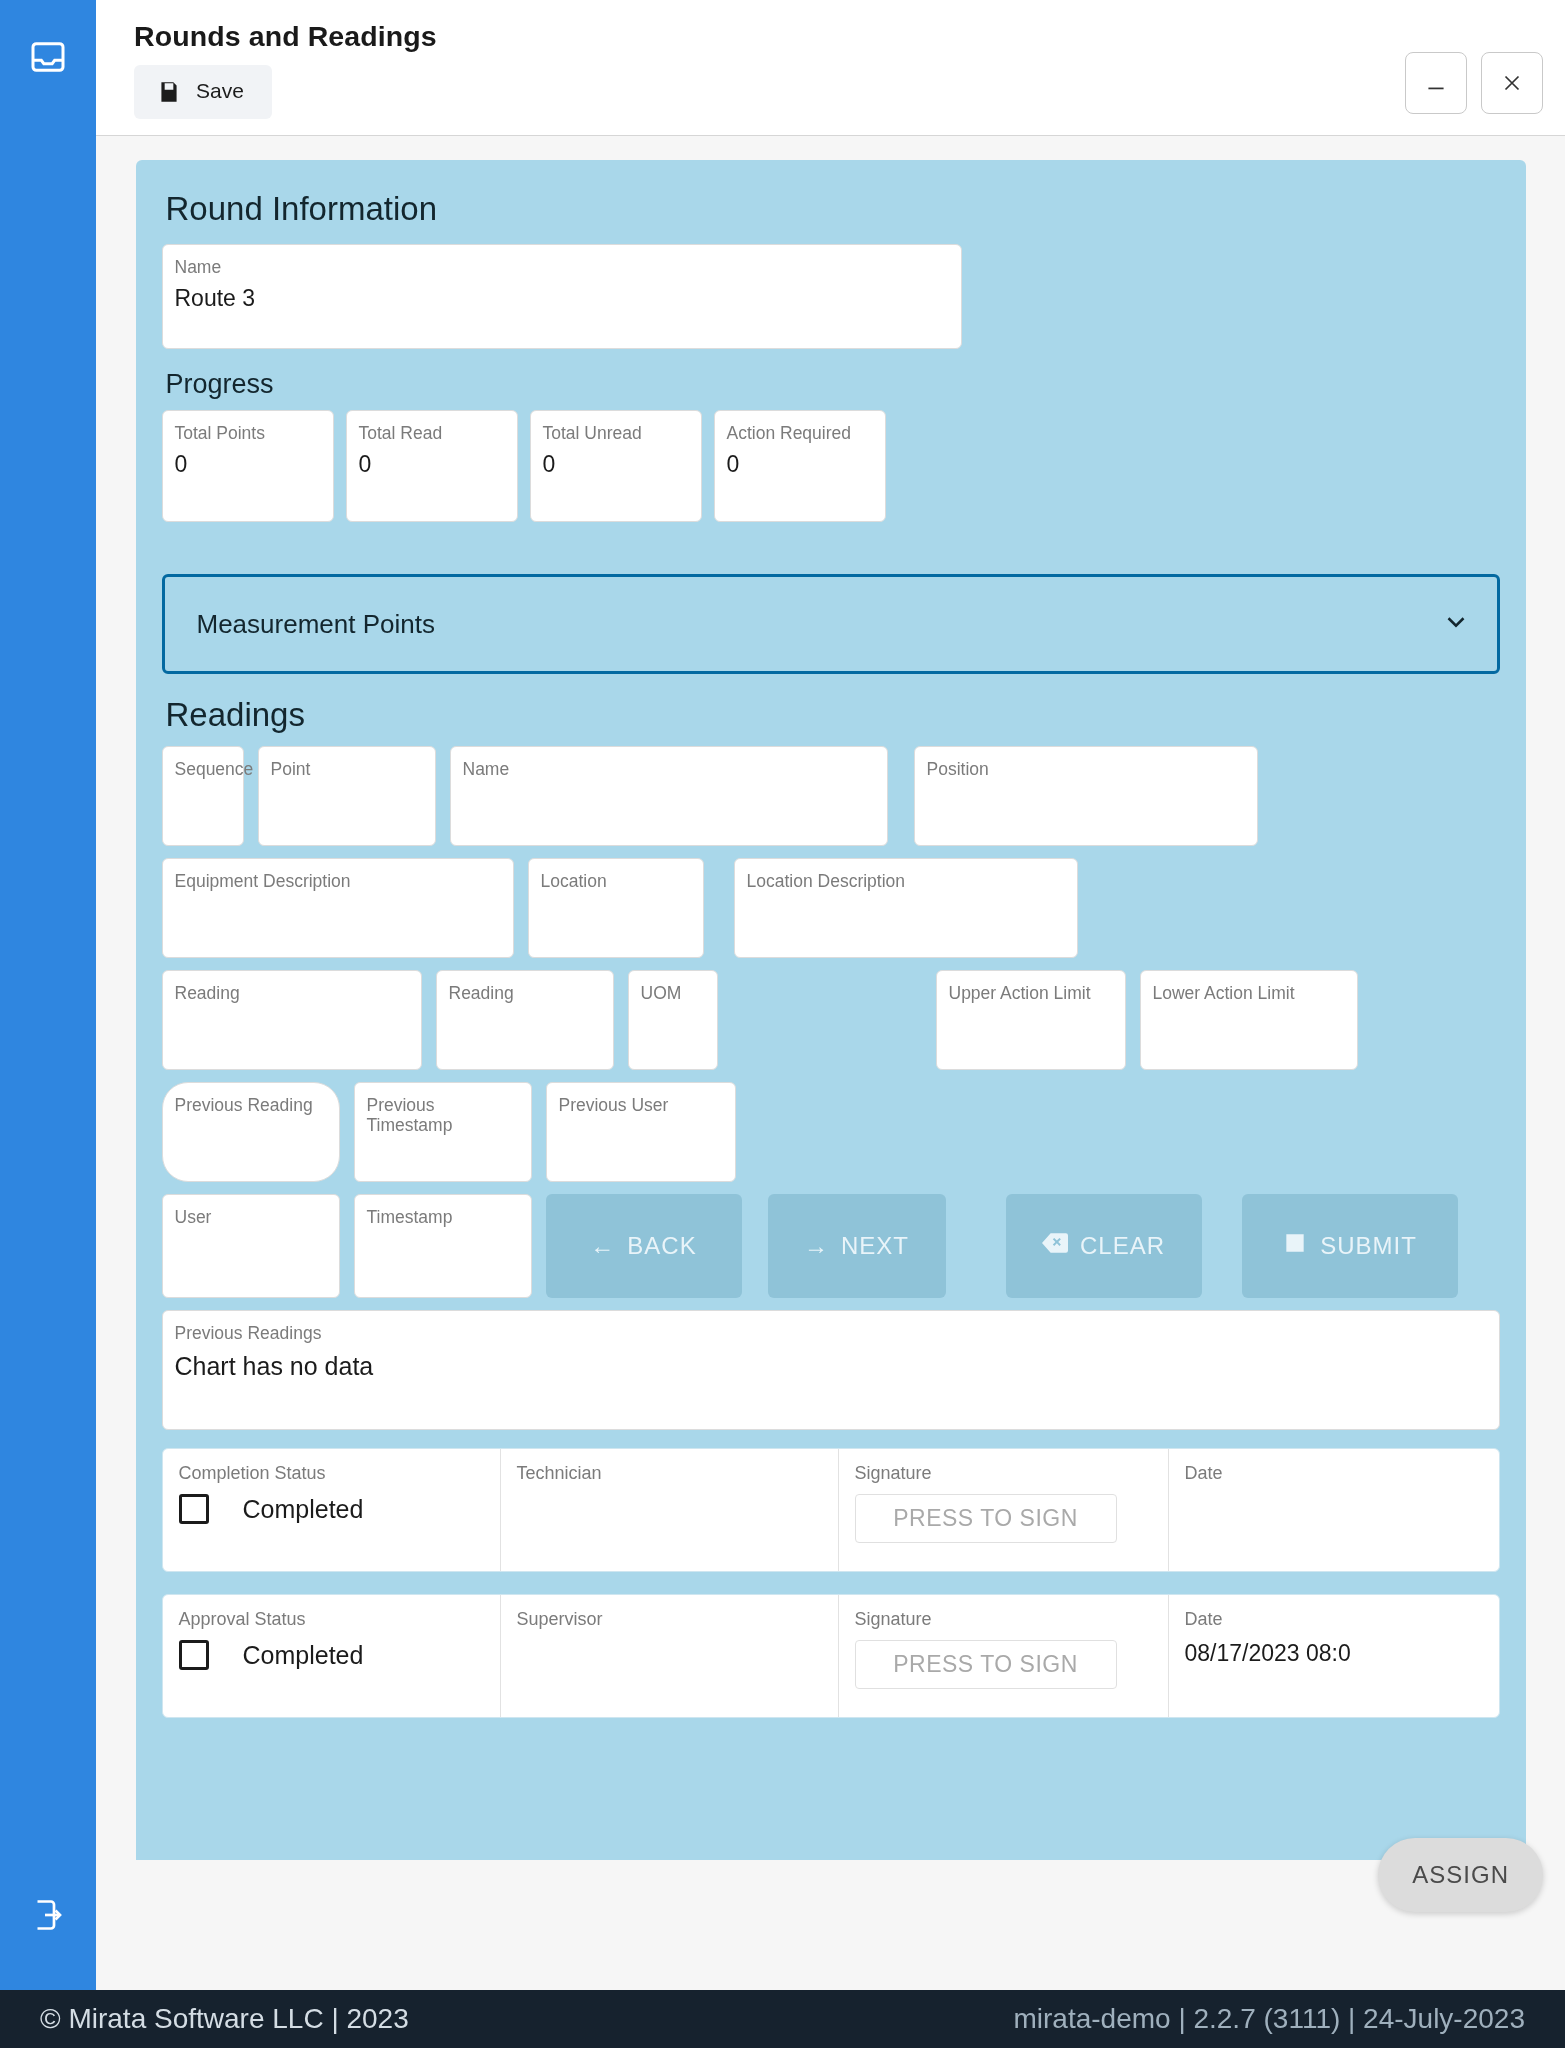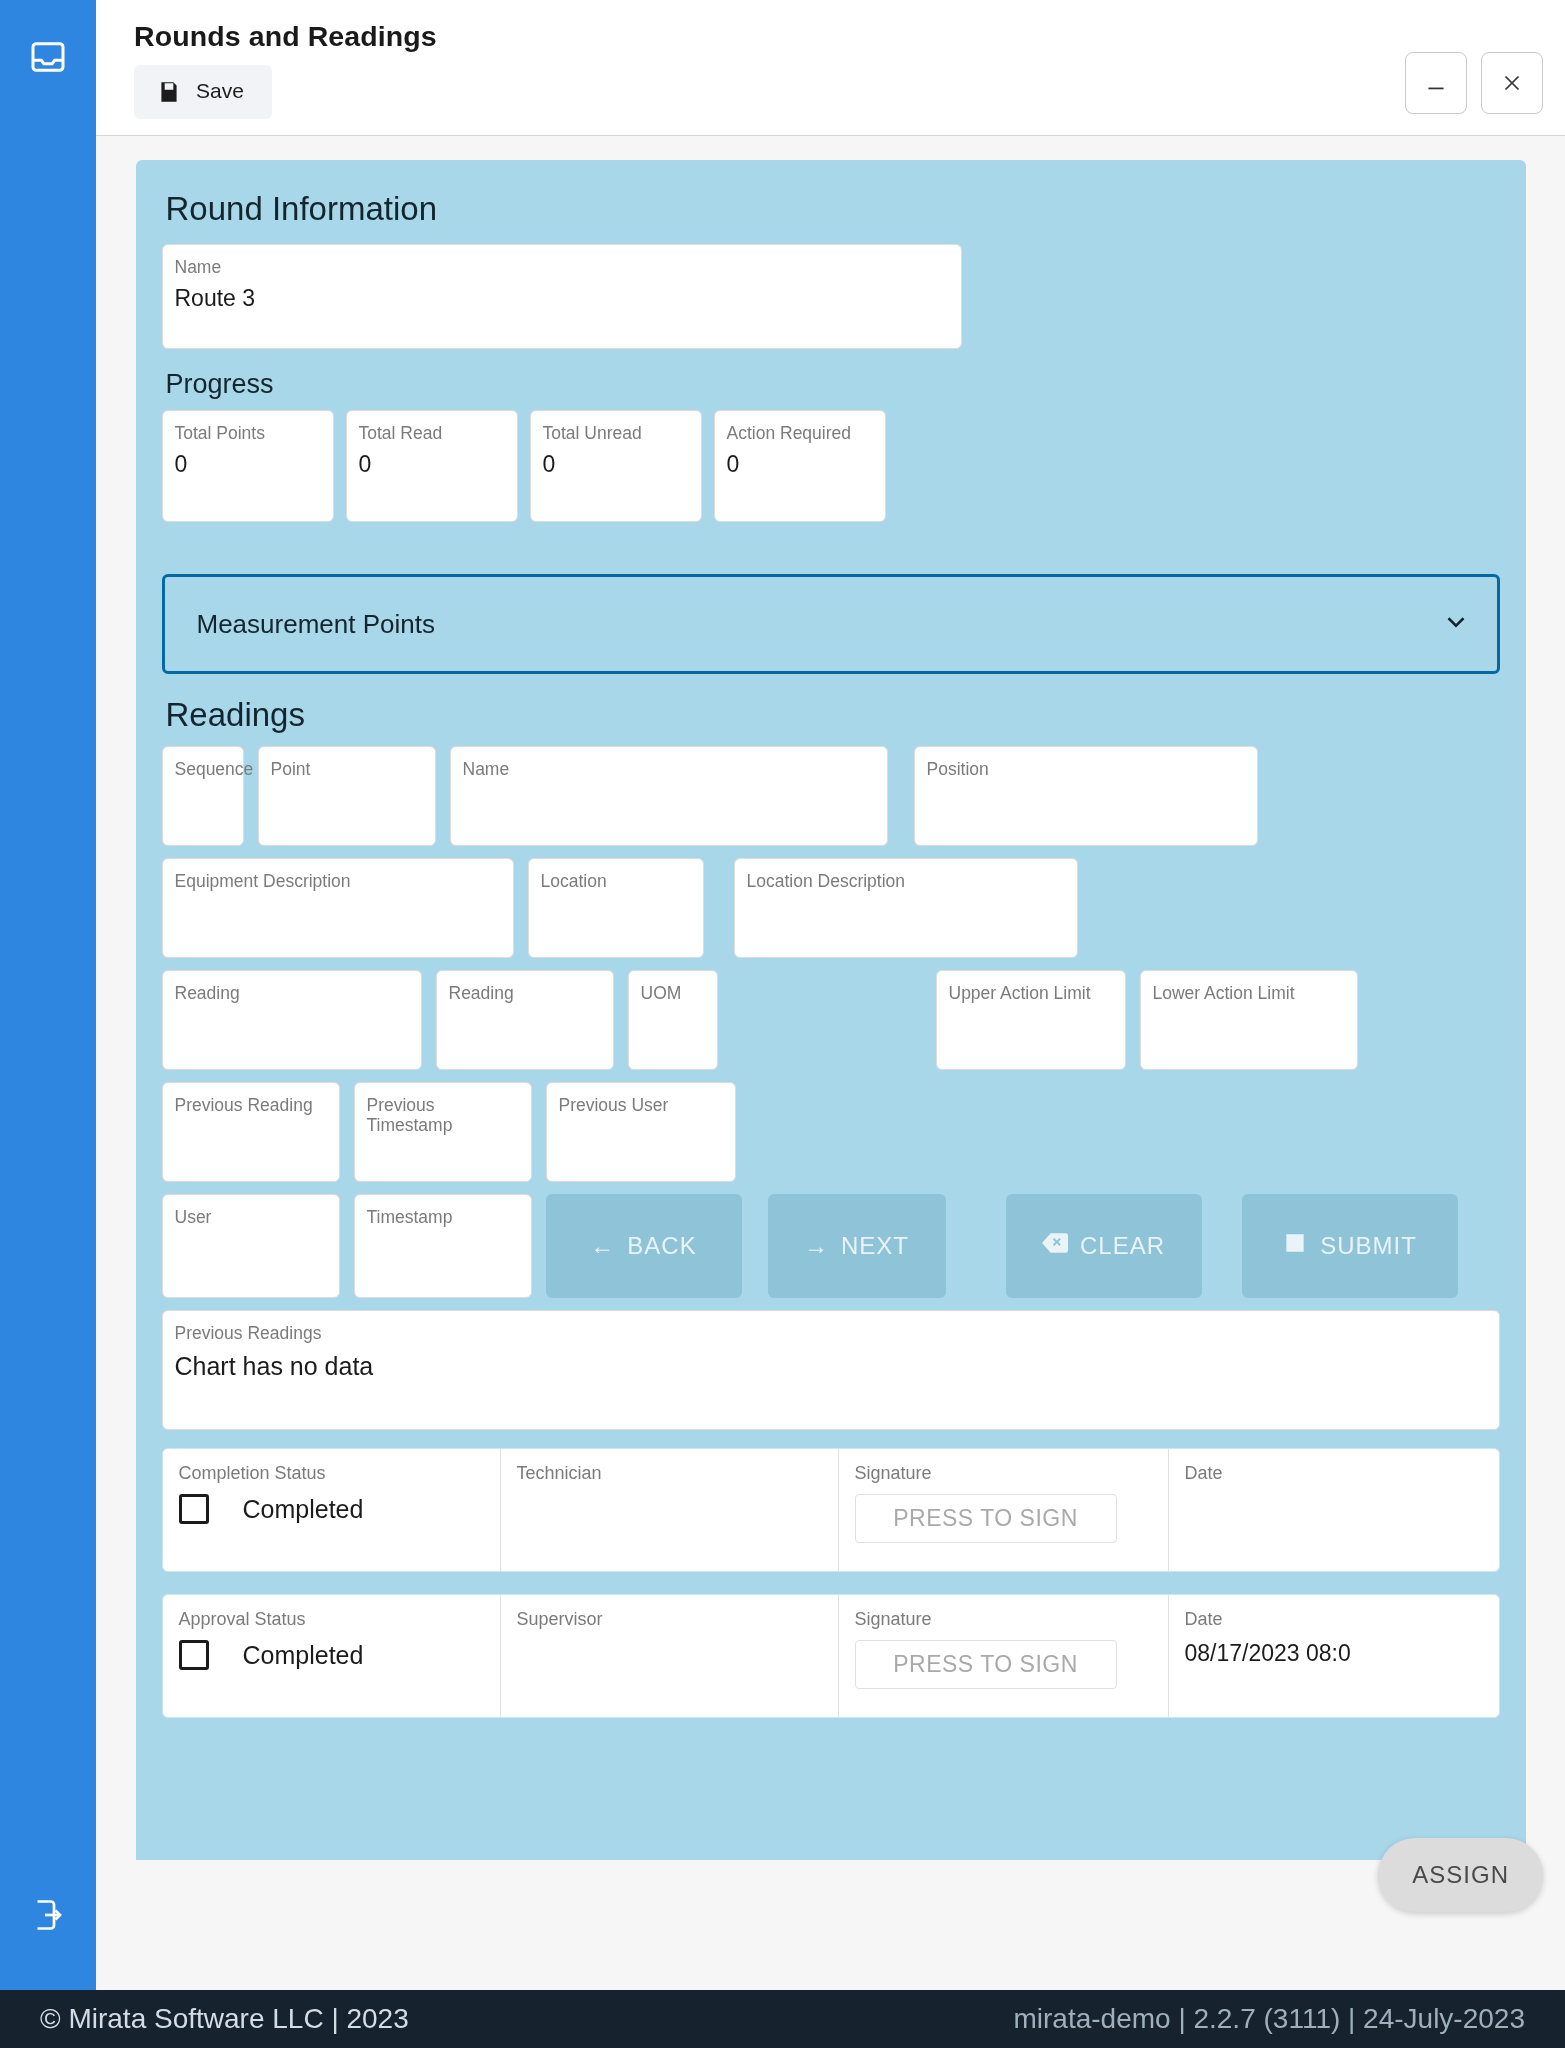--- a/index.html
+++ b/index.html
@@ -175,21 +175,21 @@
   .w-equipment { width: 172px; }
   .w-equipdesc { width: 352px; }
   .w-location { width: 176px; }
   .w-locdesc { width: 344px; }
   .w-reading1 { width: 260px; }
   .w-reading2 { width: 178px; }
   .w-uom { width: 90px; }
   .w-spacer { width: 190px; }
   .w-ual { width: 190px; }
   .w-lal { width: 218px; }
-  .w-prevreading { width: 178px; }
+  .w-prevreading { width: 178px; border-radius: 26px; }
   .w-prevts { width: 178px; }
   .w-prevuser { width: 190px; }
   .w-user { width: 178px; }
   .w-timestamp { width: 178px; }
   .nav-btn {
     height: 104px;
     border-radius: 6px;
     background: #8fc3d8;
     color: #e9f4f9;
     border: none;

